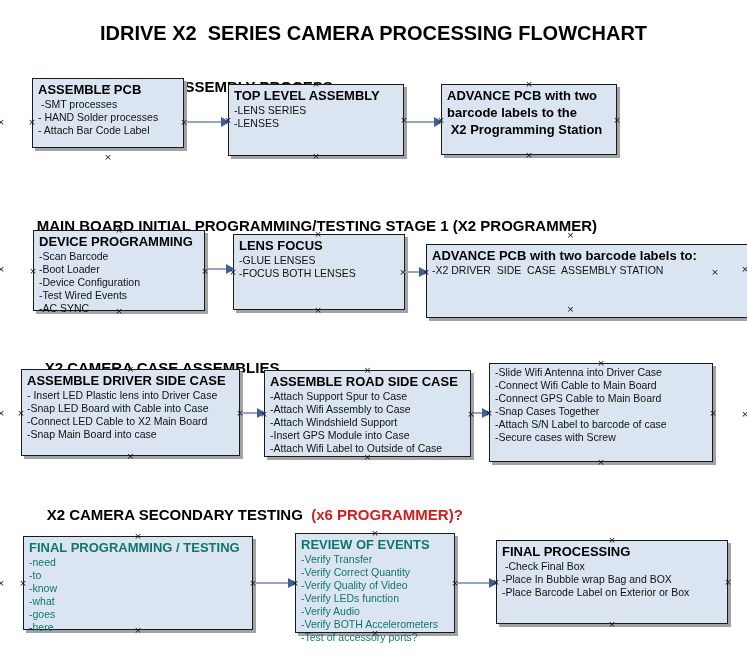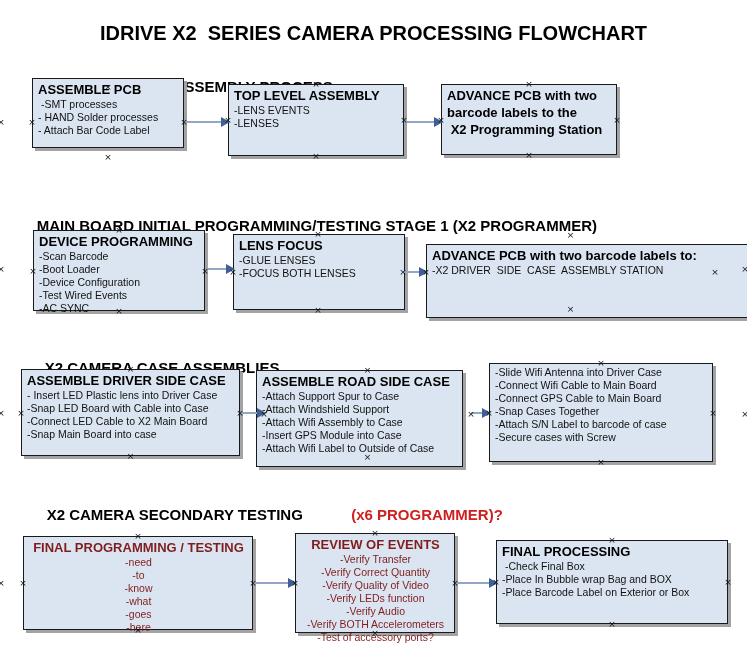--- a/index.html
+++ b/index.html
@@ -2,27 +2,27 @@
 <html><head>
 <meta charset="utf-8">
 <style>
   html,body{margin:0;padding:0;background:#fff;}
   body{width:747px;height:662px;position:relative;overflow:hidden;
        font-family:"Liberation Sans","DejaVu Sans",sans-serif;}
   .canvas{position:absolute;left:0;top:0;width:747px;height:662px;}
   .page-title{position:absolute;left:0;top:22px;width:747px;text-align:center;
        font-size:20px;font-weight:bold;color:#000;white-space:pre;}
   .sec-heading{position:absolute;font-size:15px;font-weight:bold;color:#000;white-space:pre;}
-  .sec-heading .redpart{color:#cf2020;margin-left:40px;}
+  .sec-heading .redpart{color:#cf2020;}
   .box{position:absolute;box-sizing:border-box;background:#dbe5f1;
        border:1.5px solid #1a1a1a;box-shadow:3px 3px 0 #a3a3a3;
        padding:2px 4px 0 5px;overflow:visible;}
   .box-title{font-size:13px;line-height:17px;font-weight:bold;color:#000;white-space:pre-wrap;}
   .box-item{font-size:10.5px;line-height:13px;color:#111;white-space:pre-wrap;}
-  .box.red .box-title,.box.red .box-item{color:#7f1d1d;text-align:center;}
+  .box.red .box-title,.box.red .box-item{color:#0f766e;}
   .arrow{position:absolute;height:2px;background:#92a7c6;}
   .arrow .ah{position:absolute;right:-2px;top:-4px;width:0;height:0;
        border-left:9px solid #3f5f96;border-top:5px solid transparent;
        border-bottom:5px solid transparent;}
   .xm{position:absolute;font-family:"DejaVu Sans",sans-serif;font-size:9px;line-height:9px;
        color:#111;transform:translate(-50%,-50%);pointer-events:none;}
 </style>
 </head>
 <body>
 
@@ -36,21 +36,21 @@
 
   <div class="box" style="left:32px;top:78px;width:152px;height:70px">
     <div class="box-title">ASSEMBLE PCB</div>
     <div class="box-item"> -SMT processes</div>
     <div class="box-item">- HAND Solder processes</div>
     <div class="box-item">- Attach Bar Code Label</div>
   </div>
 
   <div class="box" style="left:228px;top:84px;width:176px;height:72px">
     <div class="box-title">TOP LEVEL ASSEMBLY</div>
-    <div class="box-item">-LENS EVENTS</div>
+    <div class="box-item">-LENS SERIES</div>
     <div class="box-item">-LENSES</div>
   </div>
 
   <div class="box" style="left:441px;top:84px;width:176px;height:71px">
     <div class="box-title">ADVANCE PCB with two
 barcode labels to the
  X2 Programming Station</div>
   </div>
 
   <div class="arrow" style="left:184px;top:121px;width:44px">
@@ -96,25 +96,25 @@
   </div>
 
   <div class="box" style="left:21px;top:369px;width:219px;height:87px">
     <div class="box-title">ASSEMBLE DRIVER SIDE CASE</div>
     <div class="box-item">- Insert LED Plastic lens into Driver Case</div>
     <div class="box-item">-Snap LED Board with Cable into Case</div>
     <div class="box-item">-Connect LED Cable to X2 Main Board</div>
     <div class="box-item">-Snap Main Board into case</div>
   </div>
 
-  <div class="box" style="left:256px;top:370px;width:207px;height:97px">
+  <div class="box" style="left:264px;top:370px;width:207px;height:87px">
     <div class="box-title">ASSEMBLE ROAD SIDE CASE</div>
     <div class="box-item">-Attach Support Spur to Case</div>
+    <div class="box-item">-Attach Wifi Assembly to Case</div>
     <div class="box-item">-Attach Windshield Support</div>
-    <div class="box-item">-Attach Wifi Assembly to Case</div>
     <div class="box-item">-Insert GPS Module into Case</div>
     <div class="box-item">-Attach Wifi Label to Outside of Case</div>
   </div>
 
   <div class="box" style="left:489px;top:363px;width:224px;height:99px">
     <div class="box-item">-Slide Wifi Antenna into Driver Case</div>
     <div class="box-item">-Connect Wifi Cable to Main Board</div>
     <div class="box-item">-Connect GPS Cable to Main Board</div>
     <div class="box-item">-Snap Cases Together</div>
     <div class="box-item">-Attach S/N Label to barcode of case</div>

